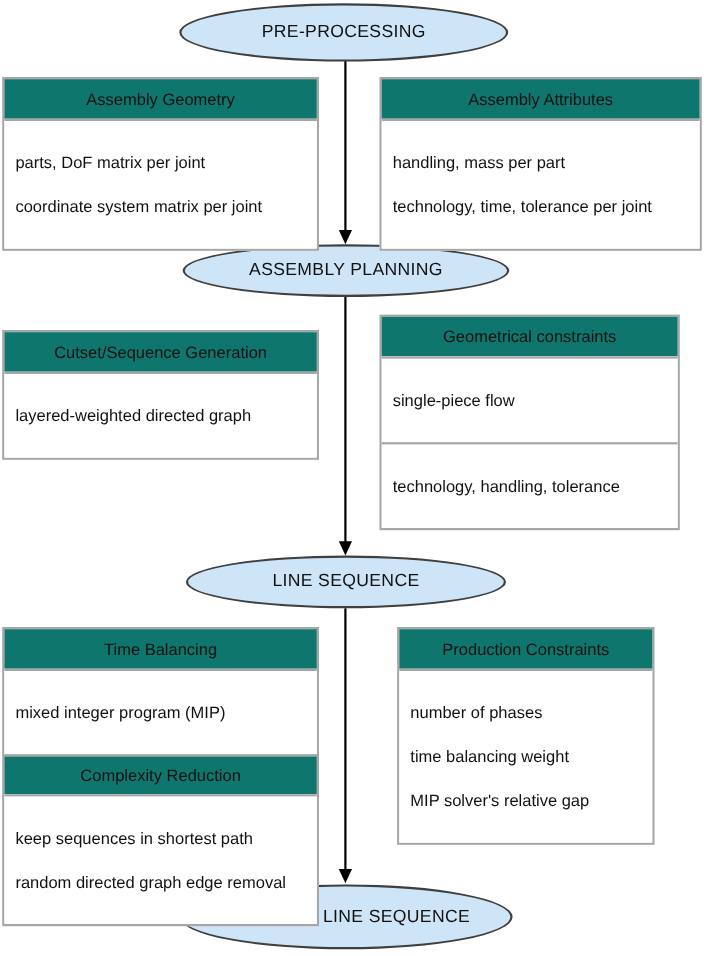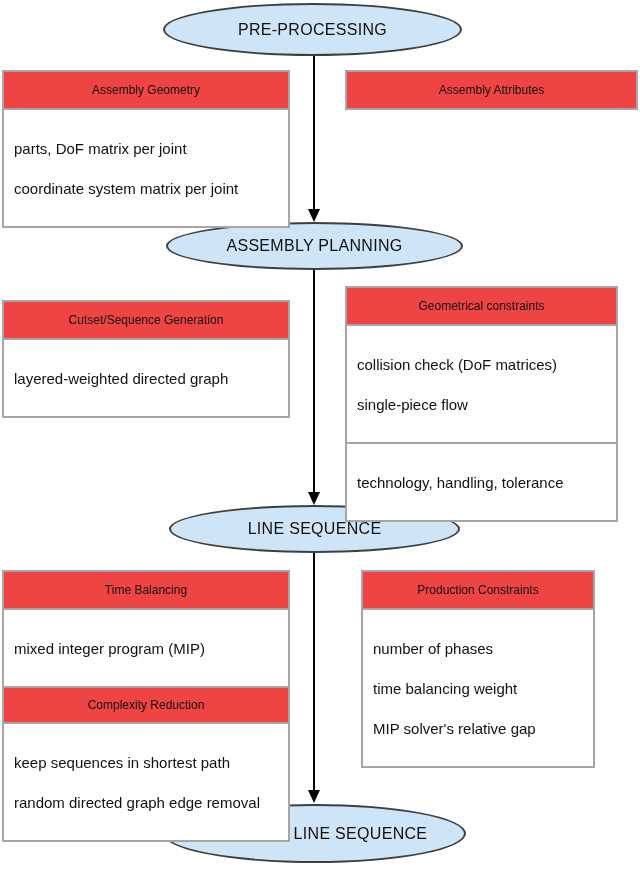--- a/index.html
+++ b/index.html
@@ -34,25 +34,25 @@
   .panel {
     position: absolute;
     box-sizing: border-box;
     border: 2px solid #a6a6a6;
     background: #ffffff;
   }
   .section { box-sizing: border-box; }
   .section + .section { border-top: 2px solid #a6a6a6; }
   .sec-header {
     height: 36px;
-    background: #ef4444;
+    background: #0f766e;
     display: flex;
     align-items: center;
     justify-content: center;
-    font-size: 12px;
+    font-size: 15px;
     color: #111111;
     white-space: nowrap;
   }
   .sec-body { background: #ffffff; padding: 18px 0; }
   .body-line {
     height: 40px;
     display: flex;
     align-items: center;
     padding: 0 10px;
     font-size: 15px;
@@ -111,37 +111,40 @@
     <div class="section sec-body">
       <div class="body-line">parts, DoF matrix per joint</div>
       <div class="body-line">coordinate system matrix per joint</div>
     </div>
   </div>
 
   <div class="panel" style="left:345px; top:70px; width:293px;">
     <div class="section sec-header">
       <span>Assembly Attributes</span>
     </div>
+    <div class="section sec-body">
+      <div class="body-line">handling, mass per part</div>
+      <div class="body-line">technology, time, tolerance per joint</div>
+    </div>
   </div>
 
   <div class="panel" style="left:2px; top:300px; width:288px;">
     <div class="section sec-header">
       <span>Cutset/Sequence Generation</span>
     </div>
     <div class="section sec-body">
       <div class="body-line">layered-weighted directed graph</div>
     </div>
   </div>
 
   <div class="panel" style="left:345px; top:286px; width:273px;">
     <div class="section sec-header">
       <span>Geometrical constraints</span>
     </div>
     <div class="section sec-body">
-      <div class="body-line">collision check (DoF matrices)</div>
       <div class="body-line">single-piece flow</div>
     </div>
     <div class="section sec-body">
       <div class="body-line">technology, handling, tolerance</div>
     </div>
   </div>
 
   <div class="panel" style="left:2px; top:570px; width:288px;">
     <div class="section sec-header">
       <span>Time Balancing</span>

